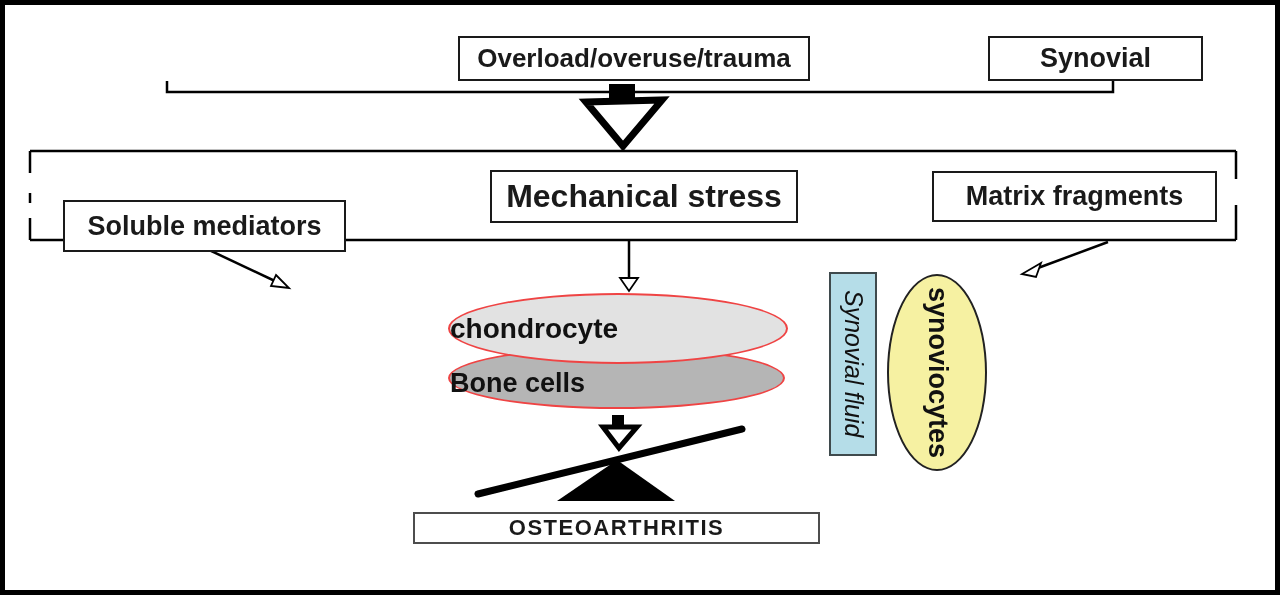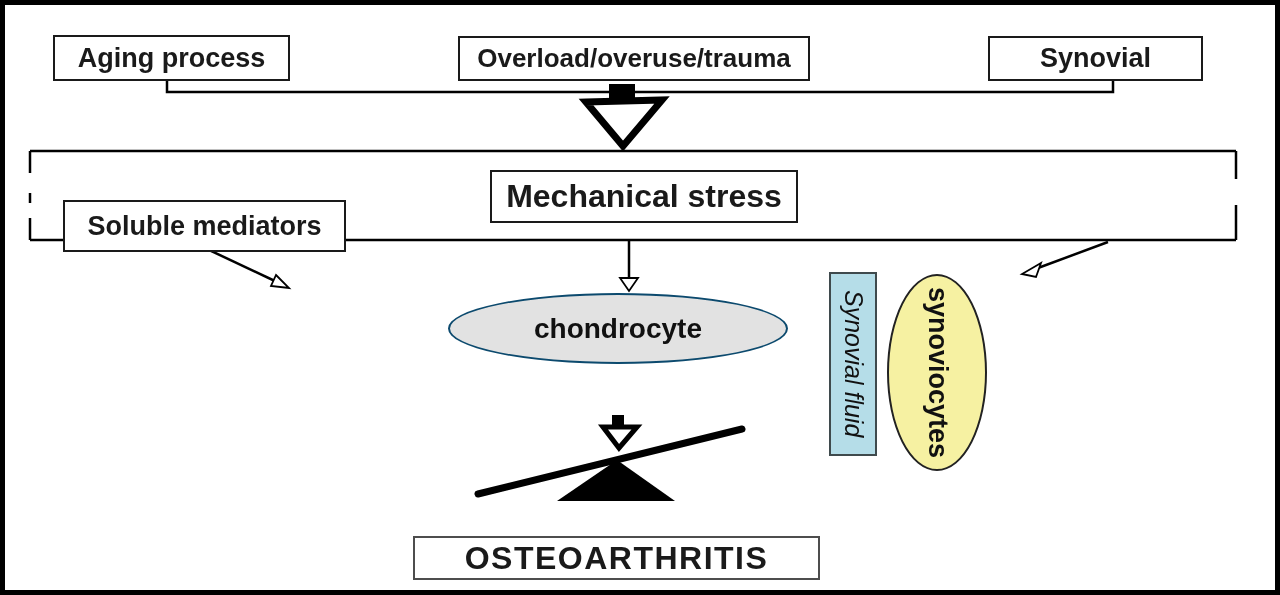--- a/index.html
+++ b/index.html
@@ -22,26 +22,26 @@
     font-weight:bold;
     color:#1a1a1a;
     white-space:nowrap;
   }
   .b-aging{left:48px;top:30px;width:237px;height:46px;font-size:27px;}
   .b-overload{left:453px;top:31px;width:352px;height:45px;font-size:26px;}
   .b-genetics{left:983px;top:31px;width:215px;height:45px;font-size:27px;}
   .b-soluble{left:58px;top:167px;width:283px;height:52px;font-size:27px;margin-top:28px;}
   .b-mech{left:485px;top:165px;width:308px;height:53px;font-size:32px;}
   .b-matrix{left:927px;top:166px;width:285px;height:51px;font-size:27px;}
-  .b-oa{left:408px;top:507px;width:407px;height:44px;font-size:32px;letter-spacing:1.5px;border-color:#4d4d4d;margin-top:24px;}
+  .b-oa{left:408px;top:507px;width:407px;height:32px;font-size:22px;letter-spacing:1.5px;border-color:#4d4d4d;}
   .ellipse{
     position:absolute;border-radius:50%;
-    display:flex;align-items:center;justify-content:center;
+    display:flex;align-items:center;
     font-weight:bold;color:#111;
-    border:2px solid #0c4a6e;
+    border:2px solid #ef4444;
   }
   .e-chondro{left:443px;top:288px;width:340px;height:71px;background:var(--chondrocyte-fill,#e2e2e2);font-size:28px;z-index:3;}
   .e-bone{left:443px;top:342px;width:337px;height:62px;background:var(--bone-cells-fill,#b5b5b5);font-size:27px;z-index:2;align-items:flex-end;padding-bottom:8px;}
   .vert{
     writing-mode:vertical-rl;
     text-align:center;
     display:flex;align-items:center;justify-content:center;
   }
   .p-synfluid{
     position:absolute;left:824px;top:267px;width:48px;height:184px;
@@ -87,37 +87,40 @@
     <line x1="1103" y1="237" x2="1033" y2="263" stroke="#000" stroke-width="2.5"></line>
     <polygon points="1036,258 1031,272 1017,269" fill="#fff" stroke="#000" stroke-width="1.8"></polygon>
 
     <rect x="607" y="410" width="12" height="11" fill="#000"></rect>
     <polygon points="598,422 632,422 614,443" fill="#fff" stroke="#000" stroke-width="5"></polygon>
 
     <line x1="473" y1="489" x2="737" y2="424" stroke="#000" stroke-width="7" stroke-linecap="round"></line>
     <polygon points="612,455 552,496 670,496" fill="#000"></polygon>
   </svg>
 
-  <div class="box b-aging">
-    <span>Aging process</span>
-  </div>
   <div class="box b-overload">
     <span>Overload/overuse/trauma</span>
   </div>
   <div class="box b-genetics">
     <span>Synovial</span>
   </div>
 
   <div class="box b-soluble">
     <span>Soluble mediators</span>
   </div>
   <div class="box b-mech">
     <span>Mechanical stress</span>
   </div>
+  <div class="box b-matrix">
+    <span>Matrix fragments</span>
+  </div>
 
+  <div class="ellipse e-bone">
+    <span>Bone cells</span>
+  </div>
   <div class="ellipse e-chondro">
     <span>chondrocyte</span>
   </div>
 
   <div class="p-synfluid vert">
     <span>Synovial fluid</span>
   </div>
   <div class="e-synovio vert">
     <span>synoviocytes</span>
   </div>

